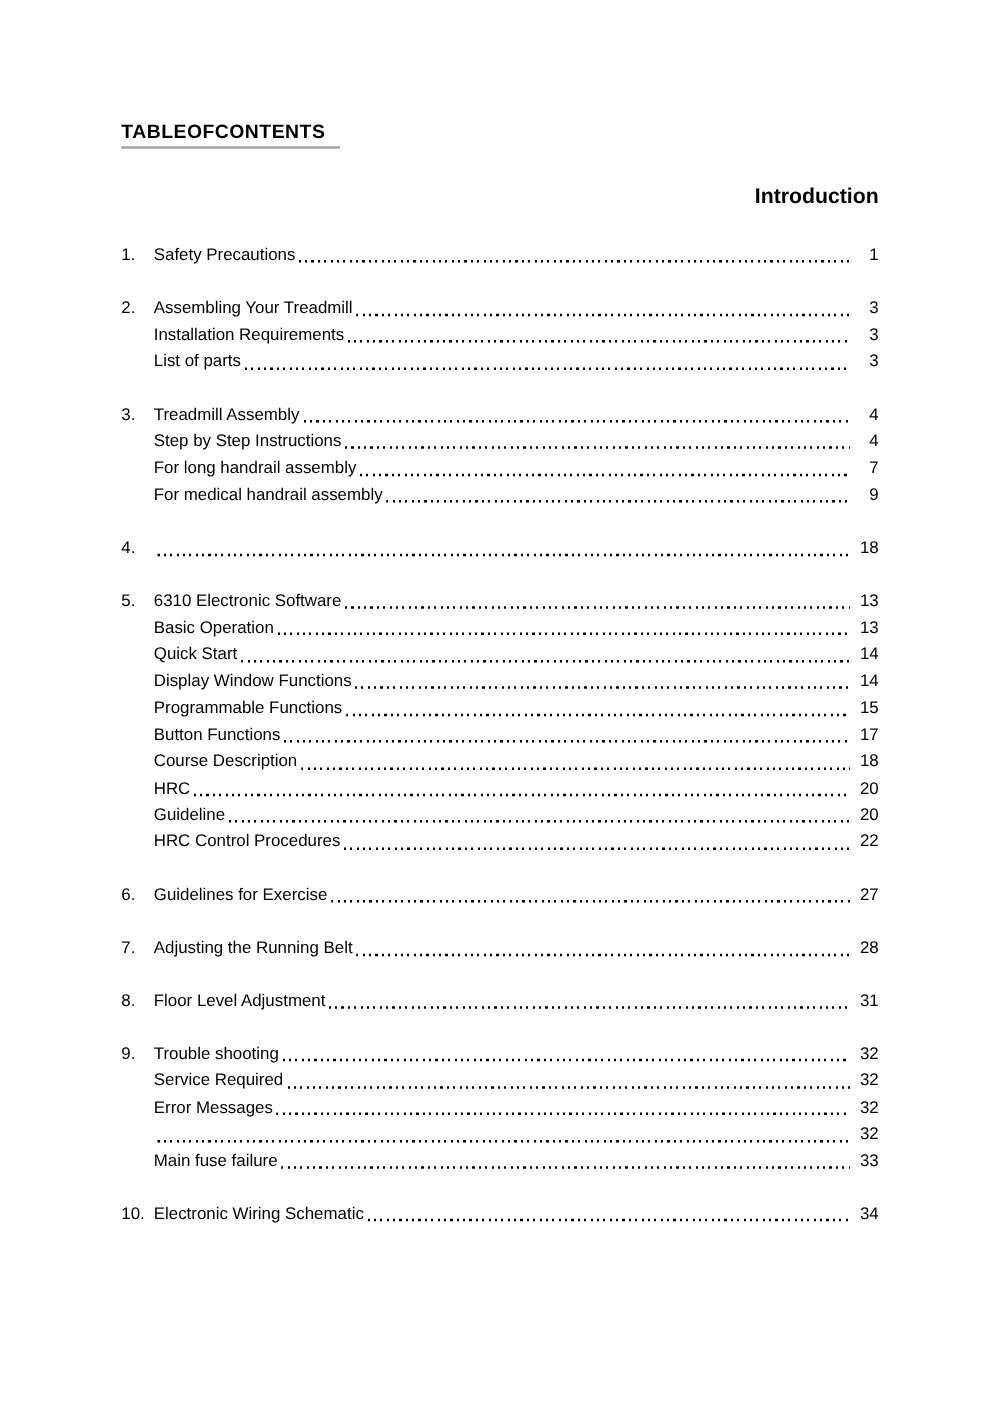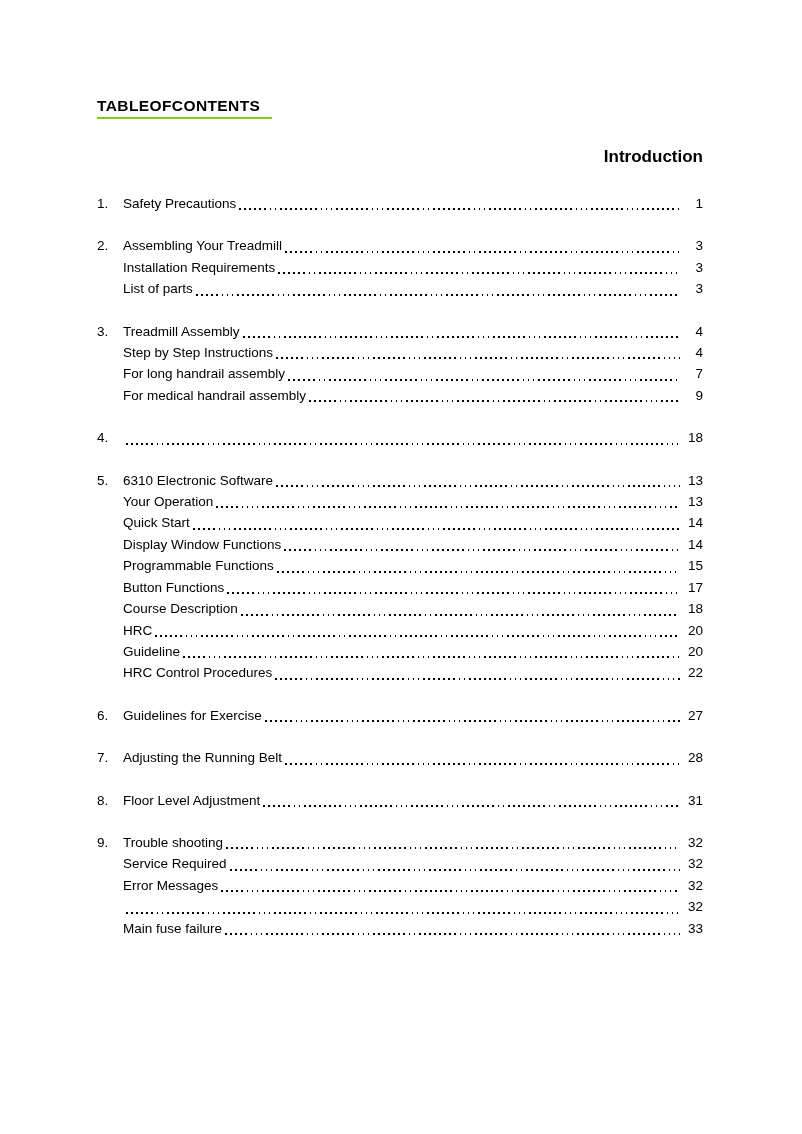--- a/index.html
+++ b/index.html
@@ -16,21 +16,21 @@
     height: 1134px;
     background: #ffffff;
     padding: 97px 99px 0 97px;
     overflow: hidden;
   }
   .doc-title {
     display: inline-block;
     font-size: 15.5px;
     font-weight: bold;
     letter-spacing: 0.4px;
-    border-bottom: 2px solid #84cc16;
+    border-bottom: 2px solid #a3a3a3;
     padding: 0 12px 2px 0;
     margin: 0 0 28px 0;
   }
   .doc-heading {
     font-size: 17px;
     font-weight: bold;
     margin: 0 0 26px 0;
     text-align: right;
   }
   .toc-list { }
@@ -137,21 +137,21 @@
         </div>
       </div>
       <div class="toc-group">
         <div class="toc-row">
           <span class="toc-num">5.</span>
           <span class="toc-title">6310 Electronic Software</span>
           <span class="toc-leader"></span>
           <span class="toc-page">13</span>
         </div>
         <div class="toc-row indent">
-          <span class="toc-title">Your Operation</span>
+          <span class="toc-title">Basic Operation</span>
           <span class="toc-leader"></span>
           <span class="toc-page">13</span>
         </div>
         <div class="toc-row indent">
           <span class="toc-title">Quick Start</span>
           <span class="toc-leader"></span>
           <span class="toc-page">14</span>
         </div>
         <div class="toc-row indent">
           <span class="toc-title">Display Window Functions</span>
@@ -231,16 +231,24 @@
           <span class="toc-page">32</span>
         </div>
         <div class="toc-row indent">
           <span class="toc-leader"></span>
           <span class="toc-page">32</span>
         </div>
         <div class="toc-row indent">
           <span class="toc-title">Main fuse failure</span>
           <span class="toc-leader"></span>
           <span class="toc-page">33</span>
+        </div>
+      </div>
+      <div class="toc-group">
+        <div class="toc-row">
+          <span class="toc-num">10.</span>
+          <span class="toc-title">Electronic Wiring Schematic</span>
+          <span class="toc-leader"></span>
+          <span class="toc-page">34</span>
         </div>
       </div>
     </div>
 </div>
 
 </body></html>

